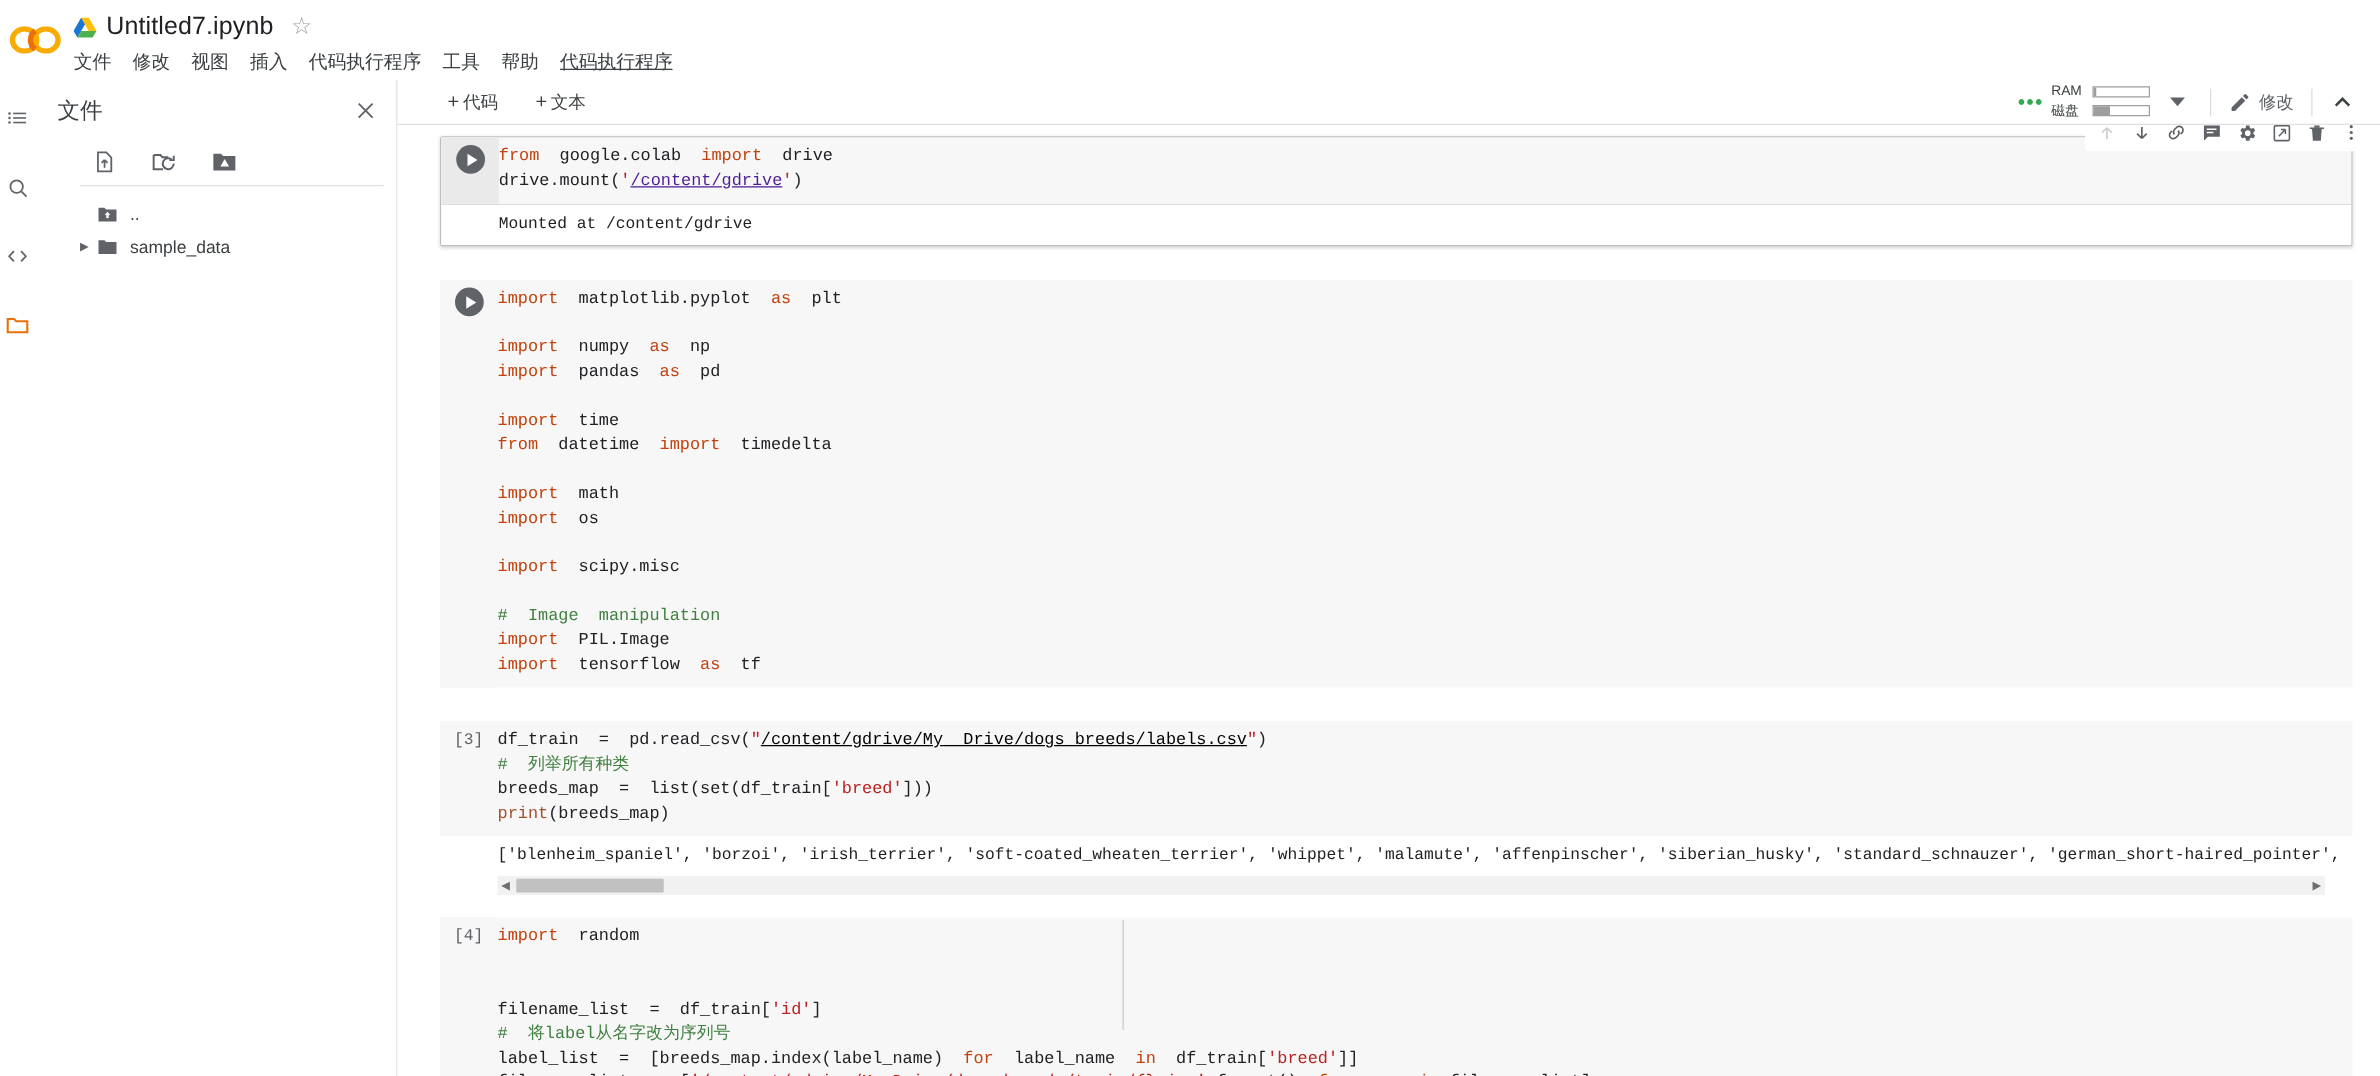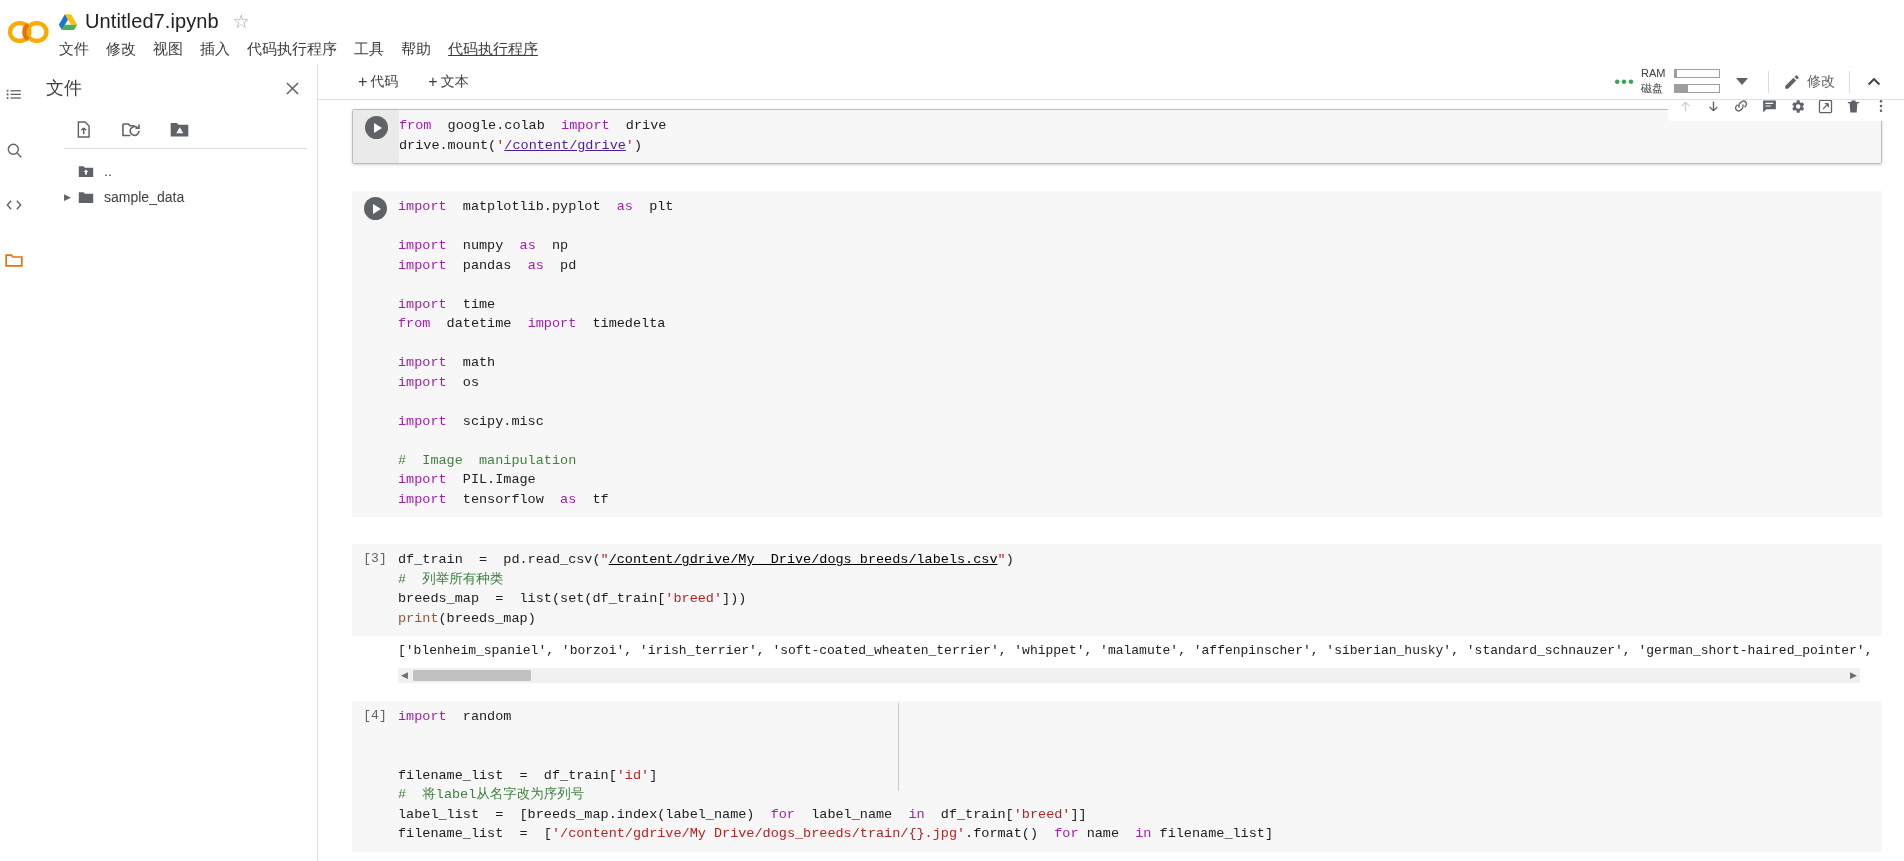--- a/index.html
+++ b/index.html
@@ -186,21 +186,21 @@
   }
   .out {
     background: #fff; padding: 6px 0 8px 46px;
     font-family: "Liberation Mono", monospace;
     font-size: 13px; line-height: 18px; white-space: pre; color: #202124;
     overflow: hidden;
   }
   .out.bordertop { border-top: 1px solid #e0e0e0; }
 
   
-  .kw  { color: #a21caf; }
+  .kw  { color: #c2410c; }
   .str { color: #ba2121; }
   .cmt { color: #408040; }
   .fn  { color: #a0522d; text-align: center; }
   .lnk { color: #4c1d95; text-decoration: underline; }
   .lnkb{ color: #000000; text-decoration: underline; }
 
   
   .cell-toolbar {
     position: absolute; top: -18px; right: 6px;
     background: #fff; border-radius: 3px;
@@ -455,20 +455,21 @@
       </div>
 
       <div class="cell selected">
         <div class="cell-body">
           <div class="gutter">
             <span class="runbtn"></span>
           </div>
           <div class="code"><span class="kw">from</span>  google.colab  <span class="kw">import</span>  drive
 drive.mount(<span class="str">'</span><span class="lnk">/content/gdrive</span><span class="str">'</span>)</div>
         </div>
+        <div class="out bordertop">Mounted at /content/gdrive</div>
       </div>
     </div>
 
     <div class="gap"></div>
 
     <div class="cell">
       <div class="cell-body">
         <div class="gutter plain">
           <span class="runbtn"></span>
         </div>

